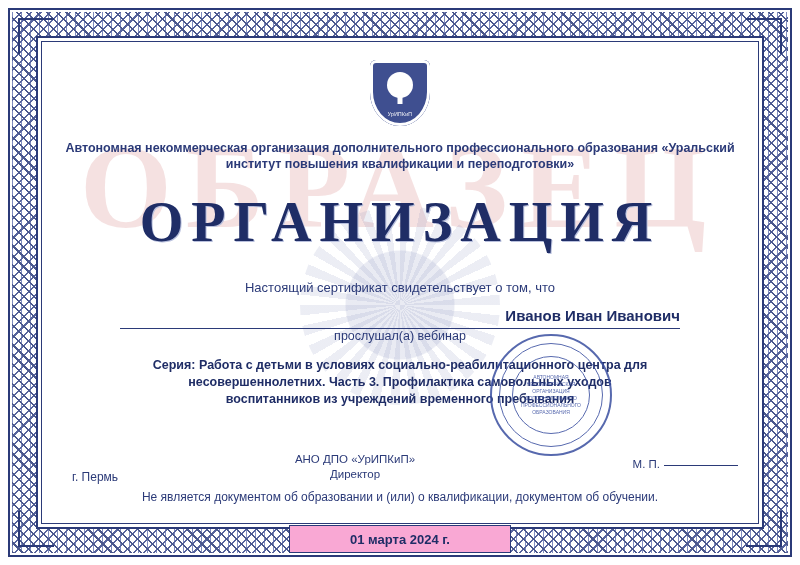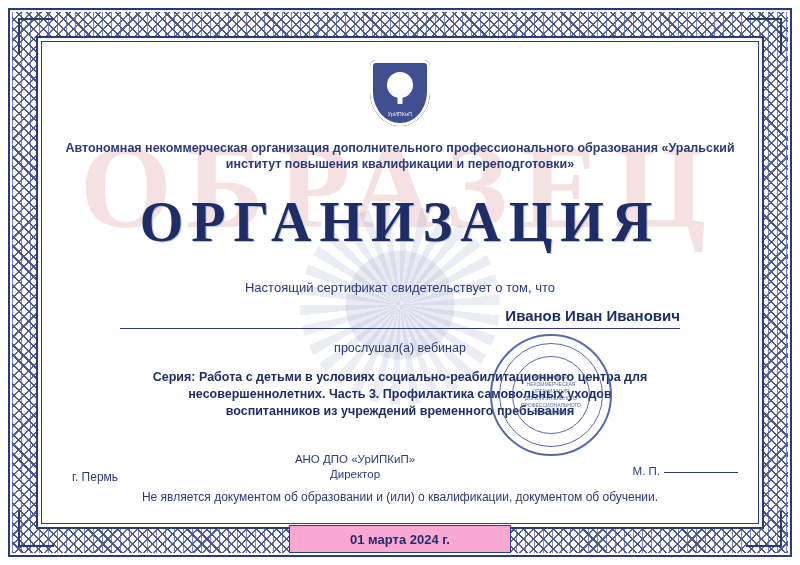--- a/index.html
+++ b/index.html
@@ -179,21 +179,20 @@
     font-size: 15px;
     padding-bottom: 4px;
   }
   .name-rule {
     height: 1px;
     background: #2b3a78;
     width: 100%;
   }
 
   .listened {
-    margin-top: 12px;
     text-align: center;
     color: #2b3a78;
     font-size: 12.5px;
   }
 
   .course {
     margin: 14px auto 0;
     width: 520px;
     text-align: center;
     color: #1f2d66;
@@ -252,21 +251,21 @@
     position: absolute;
     left: 190px; top: 0;
     width: 210px;
     text-align: center;
     color: #2b3a78;
     font-size: 11.5px;
     line-height: 15px;
   }
   .mp {
     position: absolute;
-    right: 2px; top: 13px;
+    right: 2px; top: 6px;
     color: #2b3a78;
     font-size: 11.5px;
   }
   .mp-rule {
     display: inline-block;
     width: 74px;
     border-bottom: 1px solid #2b3a78;
     margin-left: 4px;
     vertical-align: 2px;
   }

